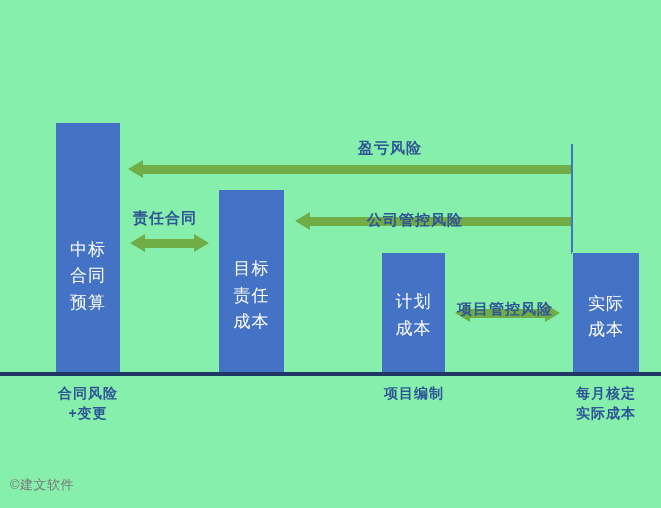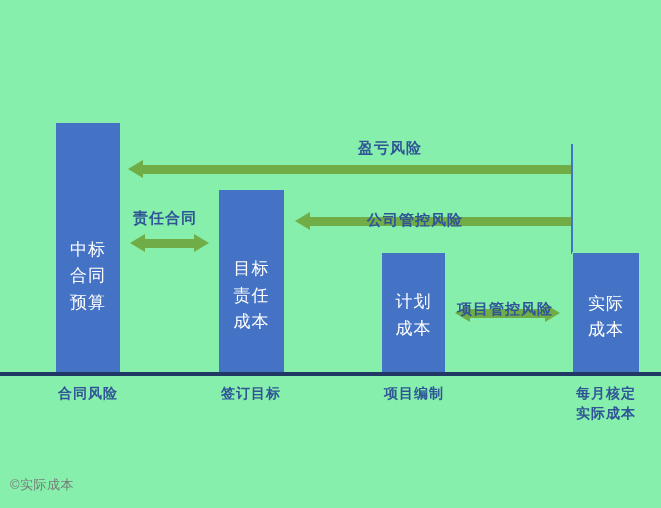--- a/index.html
+++ b/index.html
@@ -202,27 +202,27 @@
     <div class="stack">
       <span class="bar-line">实际</span>
       <span class="bar-line">成本</span>
     </div>
   </div>
 
   <div class="baseline"></div>
 
   <div class="axis-label" id="axis-1">
     <div>合同风险</div>
+    <div>+变更</div>
   </div>
   <div class="axis-label" id="axis-2">
-    <div>签订目标</div>
   </div>
   <div class="axis-label" id="axis-3">
     <div>项目编制</div>
   </div>
   <div class="axis-label" id="axis-4">
     <div>每月核定</div>
     <div>实际成本</div>
   </div>
 
-  <div id="watermark">©实际成本</div>
+  <div id="watermark">©建文软件</div>
 
 </div>
 
 </body></html>

